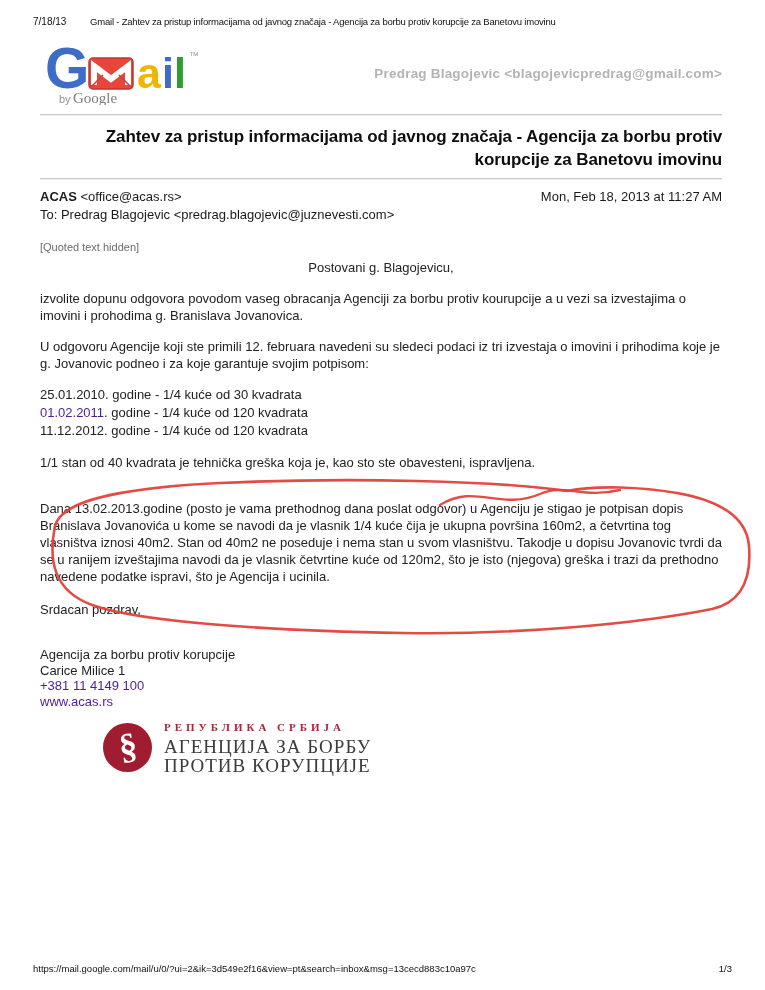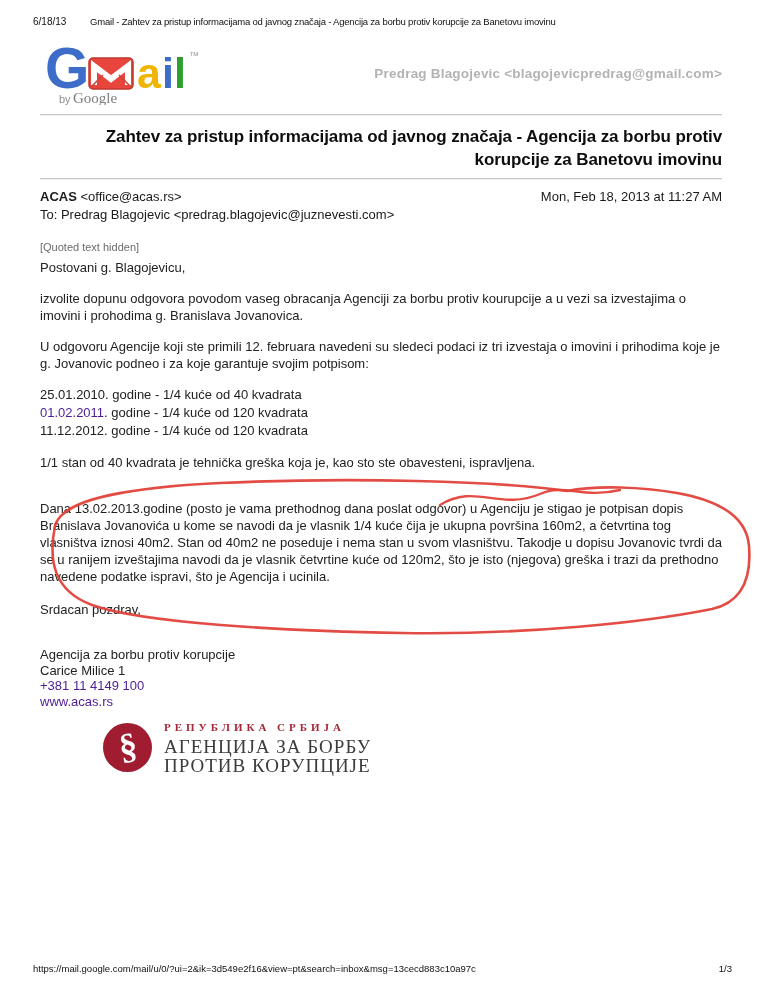--- a/index.html
+++ b/index.html
@@ -30,21 +30,21 @@
     line-height:23px; letter-spacing:-0.1px;text-align:right;
   }
 
   .meta { margin:8px 43px 0 40px; font-size:13px; line-height:18px; color:#1a1a1a; }
   .meta-row1 { display:flex; justify-content:space-between; }
   .from-name { font-weight:bold; }
 
   
   .mailbody { margin:0 43px 0 40px; font-size:13px; line-height:17px; color:#222; }
   .quoted { margin-top:15px; font-size:11px; color:#6b6b6b; }
-  .greeting { margin-top:3px; }
+  .greeting { margin-top:3px;text-align:center; }
   .para { margin-top:14px; }
   .report-list { margin-top:14px; line-height:18px; }
   .link { color:#4c1d95; text-decoration:none; cursor:pointer; }
   .circled-wrap { position:relative; margin-top:29px; }
   .circle-svg { position:absolute; left:-20px; top:-31px; pointer-events:none; }
   .closing { margin-top:16px; }
   .signature { margin-top:29px; line-height:15.5px; }
 
   
   .acas-logo { display:flex; align-items:center; margin:10px 0 0 63px; gap:12px; }
@@ -57,21 +57,21 @@
     font-size:36px; font-weight:bold; transform:rotate(-8deg); line-height:1; margin-top:-3px;
   }
   .acas-text { font-family:"Liberation Serif","DejaVu Serif",serif; }
   .acas-line1 { color:#a62639; font-size:11px; font-weight:bold; letter-spacing:4px; margin-bottom:1px; }
   .acas-line2, .acas-line3 { color:#3c3c3c; font-size:19px; line-height:19px; letter-spacing:1px; }
 </style>
 </head>
 <body>
 
 <div class="print-top">
-  <span class="print-date">6/18/13</span>
+  <span class="print-date">7/18/13</span>
   <div class="print-title">Gmail - Zahtev za pristup informacijama od javnog značaja - Agencija za borbu protiv korupcije za Banetovu imovinu</div>
 </div>
 
 <div class="masthead">
   <svg width="178" height="64" viewBox="0 0 178 64">
     <text x="0" y="47" font-family="Liberation Sans, sans-serif" font-weight="bold" font-size="57" fill="#3d6dc8">G</text>
     <g transform="translate(44,17)">
       <rect x="0" y="0" width="44" height="31" rx="4" fill="#e8453c" stroke="#bf392f" stroke-width="1.5"></rect>
       <path d="M5 27 L5 8 L22 21 L39 8 L39 27" fill="none" stroke="#ffffff" stroke-width="6" stroke-linejoin="miter"></path>
       <path d="M2 29 L14 17 M42 29 L30 17" stroke="#c5453a" stroke-width="1.5" fill="none"></path>
@@ -100,21 +100,21 @@
   <div>To: Predrag Blagojevic &lt;predrag.blagojevic@juznevesti.com&gt;</div>
 </div>
 
 <div class="mailbody">
   <div class="quoted">[Quoted text hidden]</div>
   <div class="greeting">Postovani g. Blagojevicu,</div>
   <div class="para">izvolite dopunu odgovora povodom vaseg obracanja Agenciji za borbu protiv kourupcije a u vezi sa izvestajima o imovini i prohodima g. Branislava Jovanovica.</div>
   <div class="para">U odgovoru Agencije koji ste primili 12. februara navedeni su sledeci podaci iz tri izvestaja o imovini i prihodima koje je g. Jovanovic podneo i za koje garantuje svojim potpisom:</div>
 
   <div class="report-list">
-    <div><span>25.01.2010</span><span>. godine - 1/4 kuće od 40 kvadrata</span></div>
+    <div><span>25.01.2010</span><span>. godine - 1/4 kuće od 30 kvadrata</span></div>
     <div><span class="link">01.02.2011</span><span>. godine - 1/4 kuće od 120 kvadrata</span></div>
     <div><span>11.12.2012</span><span>. godine - 1/4 kuće od 120 kvadrata</span></div>
   </div>
 
   <div class="para">1/1 stan od 40 kvadrata je tehnička greška koja je, kao sto ste obavesteni, ispravljena.</div>
 
   <div class="circled-wrap">
     <svg class="circle-svg" width="740" height="190" viewBox="0 0 740 190">
       <path d="M547 22
                C 480 12, 330 8, 200 14

